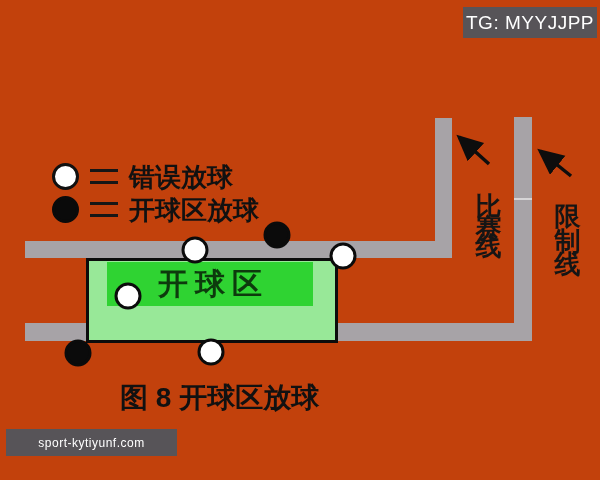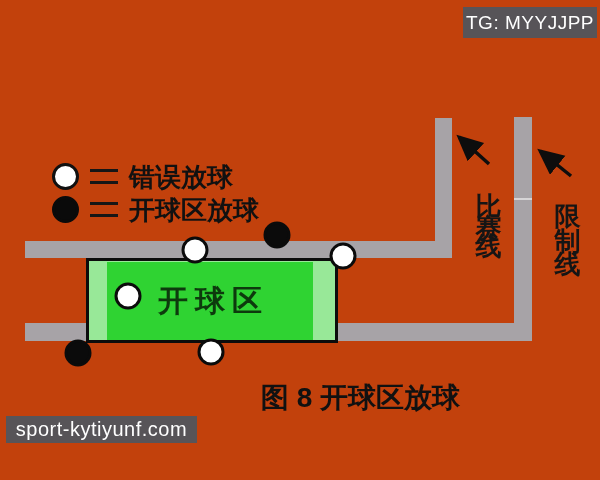--- a/index.html
+++ b/index.html
@@ -20,21 +20,21 @@
 
   
   .badge {
     position: absolute;
     background: var(--badge-bg);
     color: #ffffff;
     display: flex; align-items: center; justify-content: center;
     font-size: 19px; letter-spacing: 0.5px;
   }
   #tg-badge { left: 463px; top: 7px; width: 134px; height: 31px; }
-  #site-watermark { left: 6px; top: 416px; width: 191px; height: 27px; font-size: 20px; }
+  #site-watermark { left: 6px; top: 429px; width: 171px; height: 27px; font-size: 12px; }
 
   
   #legend { position: absolute; left: 52px; top: 163px; }
   .legend-row { display: flex; align-items: center; height: 27px; margin-bottom: 6px; }
   .legend-sym {
     width: 21px; height: 21px; border-radius: 50%;
     border: 3px solid #111; flex: 0 0 auto;
   }
   .legend-sym.white { background: #ffffff; }
   .legend-sym.black { background: #0a0a0a; border-color: #0a0a0a; }
@@ -60,21 +60,21 @@
   }
 
   
   #start-area {
     position: absolute; left: 86px; top: 258px;
     width: 246px; height: 79px;
     background: var(--area-light);
     border: 3px solid #0c0c0c;
   }
   #start-area-inner {
-    position: absolute; left: 18px; top: 1px; width: 206px; height: 78px;
+    position: absolute; left: 18px; top: 1px; width: 206px; height: 44px;
     background: var(--area-bright);
     display: flex; align-items: center; justify-content: center;
   }
   #start-area-label {
     font-size: 30px; font-weight: bold; letter-spacing: 7px;
     color: var(--label-dark-green);
     text-indent: 7px; line-height: 1; white-space: nowrap;
   }
 
   
@@ -96,21 +96,21 @@
     writing-mode: vertical-lr; text-orientation: upright;
     font-size: 26px; font-weight: bold; color: #151515;
     line-height: 1; white-space: nowrap;
   }
   #game-line-label { left: 476px; top: 172px; letter-spacing: 20px; }
   #restriction-line-label { left: 555px; top: 184px; letter-spacing: 23px; }
 
   
   #figure-caption {
     position: absolute; left: 120px; top: 384px; width: 340px;
-    text-align: right; font-size: 28px; font-weight: bold; color: #111;
+    text-align: left; font-size: 28px; font-weight: bold; color: #111;
     white-space: pre; line-height: 1;
   }
 </style>
 </head>
 <body>
 
 <div id="canvas">
 
   <div id="tg-badge" class="badge">TG: MYYJJPP</div>
 

